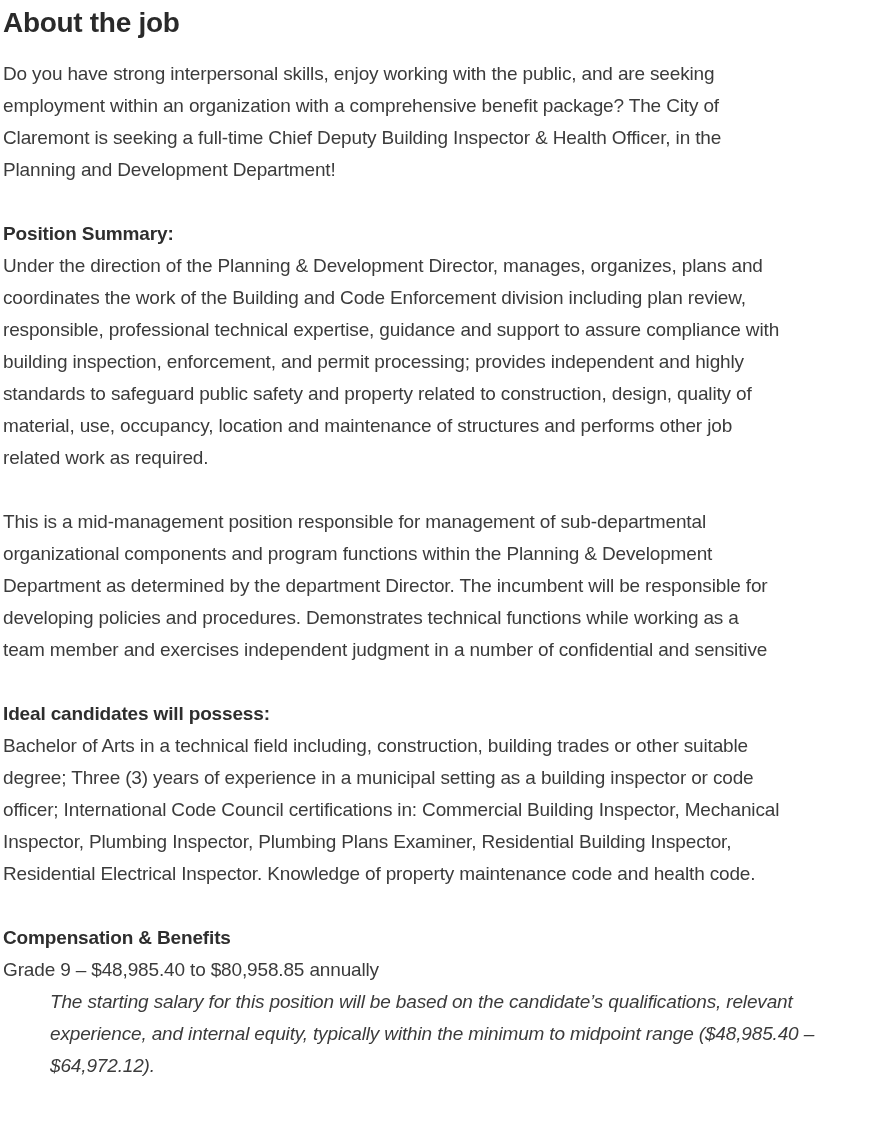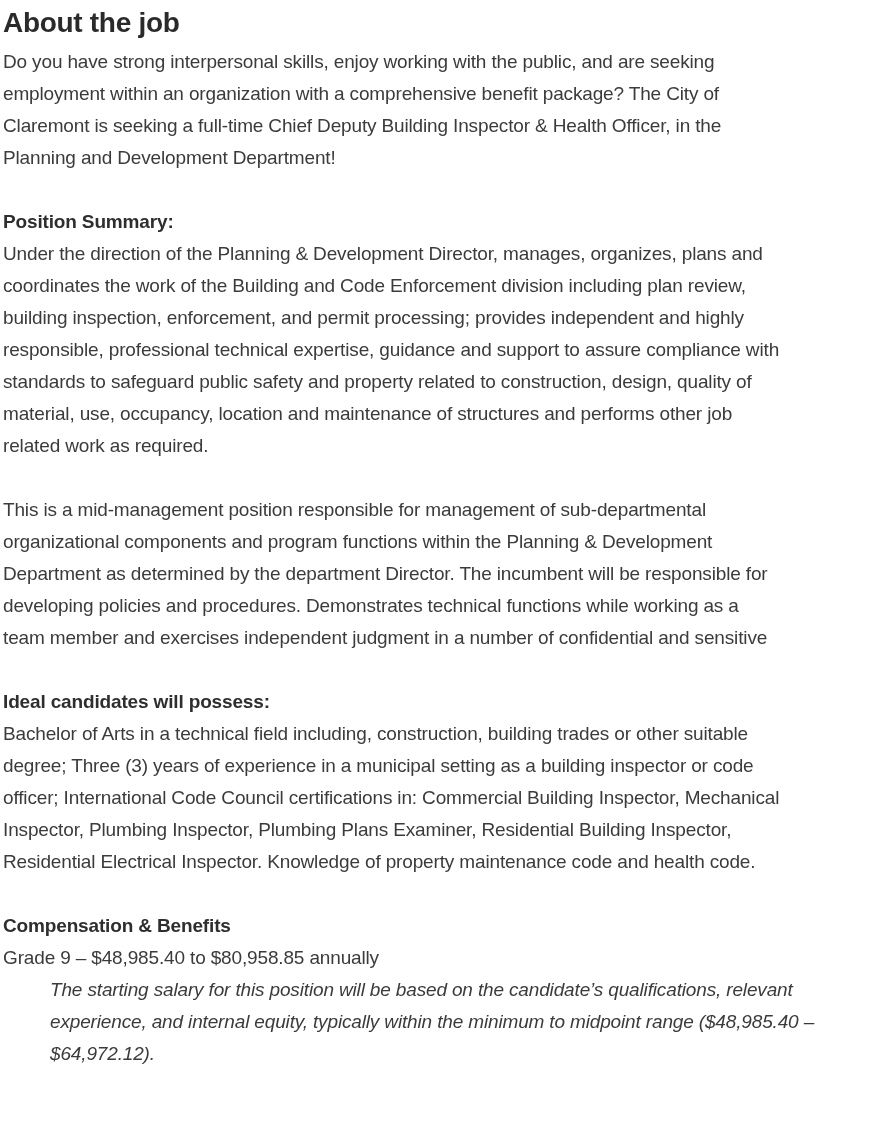--- a/index.html
+++ b/index.html
@@ -16,21 +16,21 @@
   }
   .content {
     padding: 4px 8px 0 3px;
   }
   .page-title {
     font-size: 28px;
     line-height: 38px;
     font-weight: 700;
     color: #2a2a2a;
     letter-spacing: -0.3px;
-    margin: 0 0 4px 0;
+    margin: 0 0 16px 0;
   }
   .block {
     font-size: 19px;
     line-height: 32px;
     letter-spacing: -0.15px;
     margin: 0 0 32px 0;
   }
   .block:last-child {
     margin-bottom: 0;
   }
@@ -58,22 +58,22 @@
     <div class="line">Do you have strong interpersonal skills, enjoy working with the public, and are seeking</div>
     <div class="line">employment within an organization with a comprehensive benefit package? The City of</div>
     <div class="line">Claremont is seeking a full-time Chief Deputy Building Inspector &amp; Health Officer, in the</div>
     <div class="line">Planning and Development Department!</div>
   </div>
 
   <div class="block">
     <div class="b-heading">Position Summary:</div>
     <div class="line">Under the direction of the Planning &amp; Development Director, manages, organizes, plans and</div>
     <div class="line">coordinates the work of the Building and Code Enforcement division including plan review,</div>
+    <div class="line">responsible, professional technical expertise, guidance and support to assure compliance with</div>
     <div class="line">building inspection, enforcement, and permit processing; provides independent and highly</div>
-    <div class="line">responsible, professional technical expertise, guidance and support to assure compliance with</div>
     <div class="line">standards to safeguard public safety and property related to construction, design, quality of</div>
     <div class="line">material, use, occupancy, location and maintenance of structures and performs other job</div>
     <div class="line">related work as required.</div>
   </div>
 
   <div class="block">
     <div class="line">This is a mid-management position responsible for management of sub-departmental</div>
     <div class="line">organizational components and program functions within the Planning &amp; Development</div>
     <div class="line">Department as determined by the department Director. The incumbent will be responsible for</div>
     <div class="line">developing policies and procedures. Demonstrates technical functions while working as a</div>

